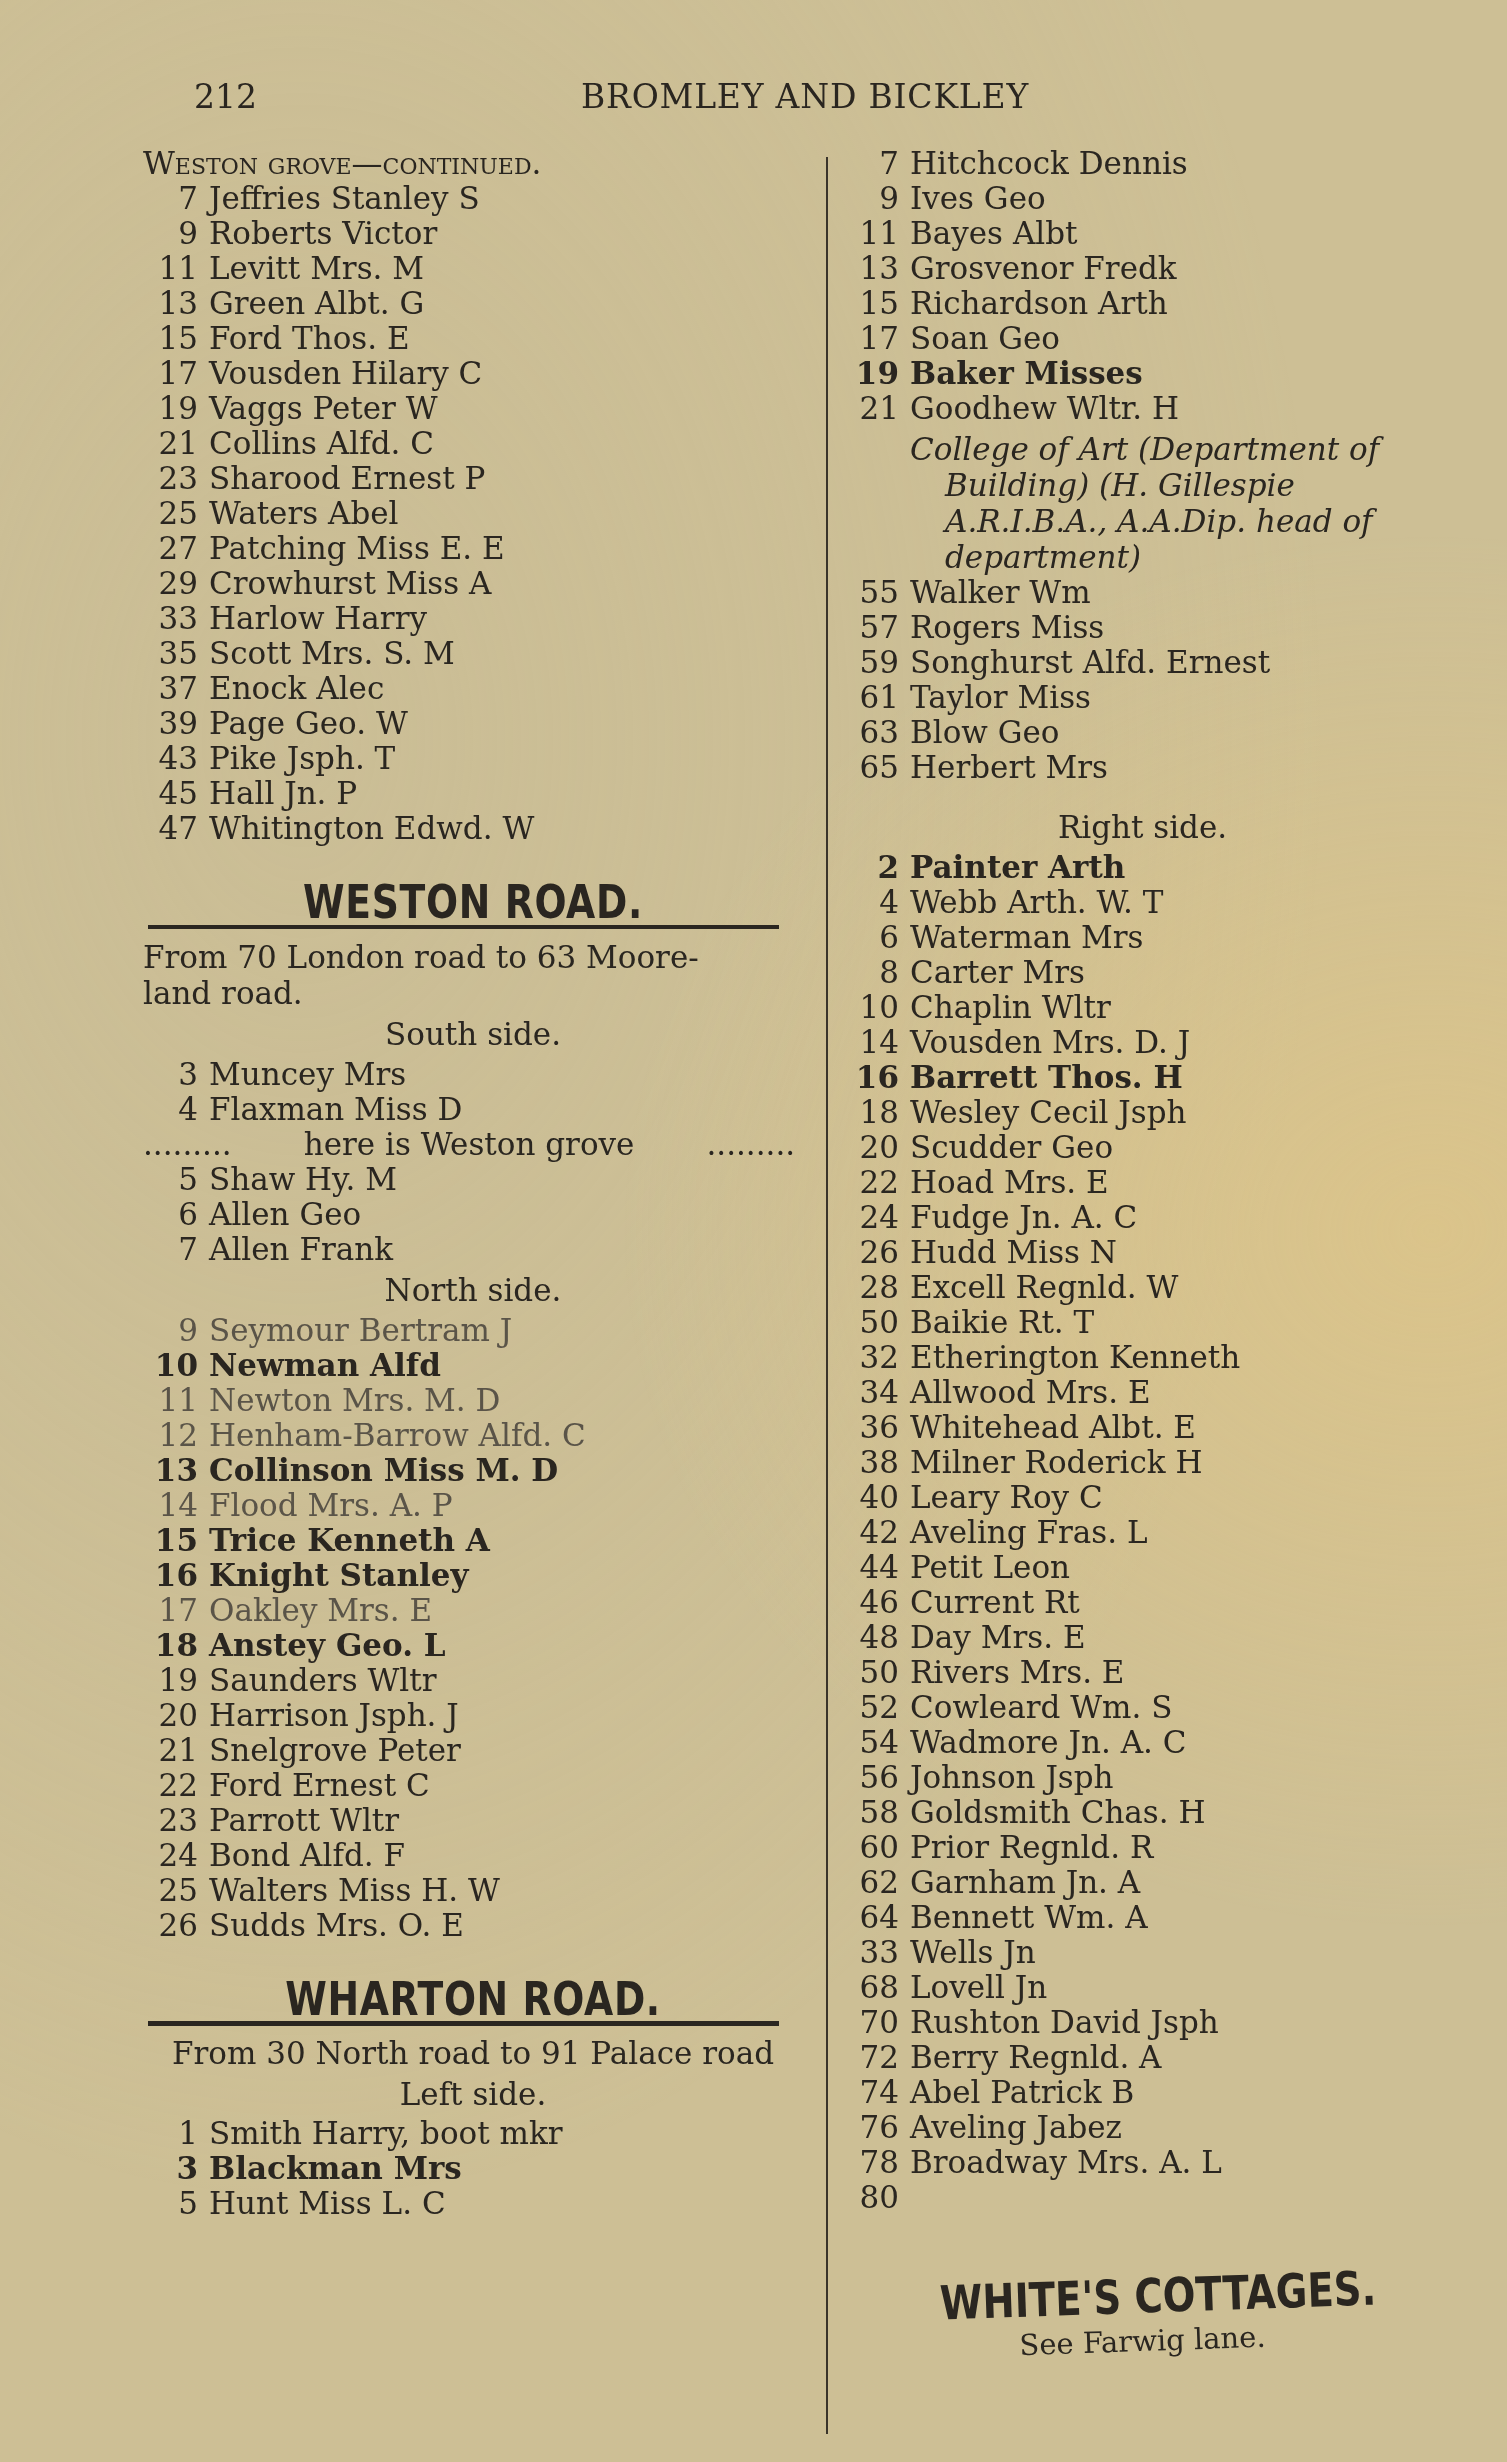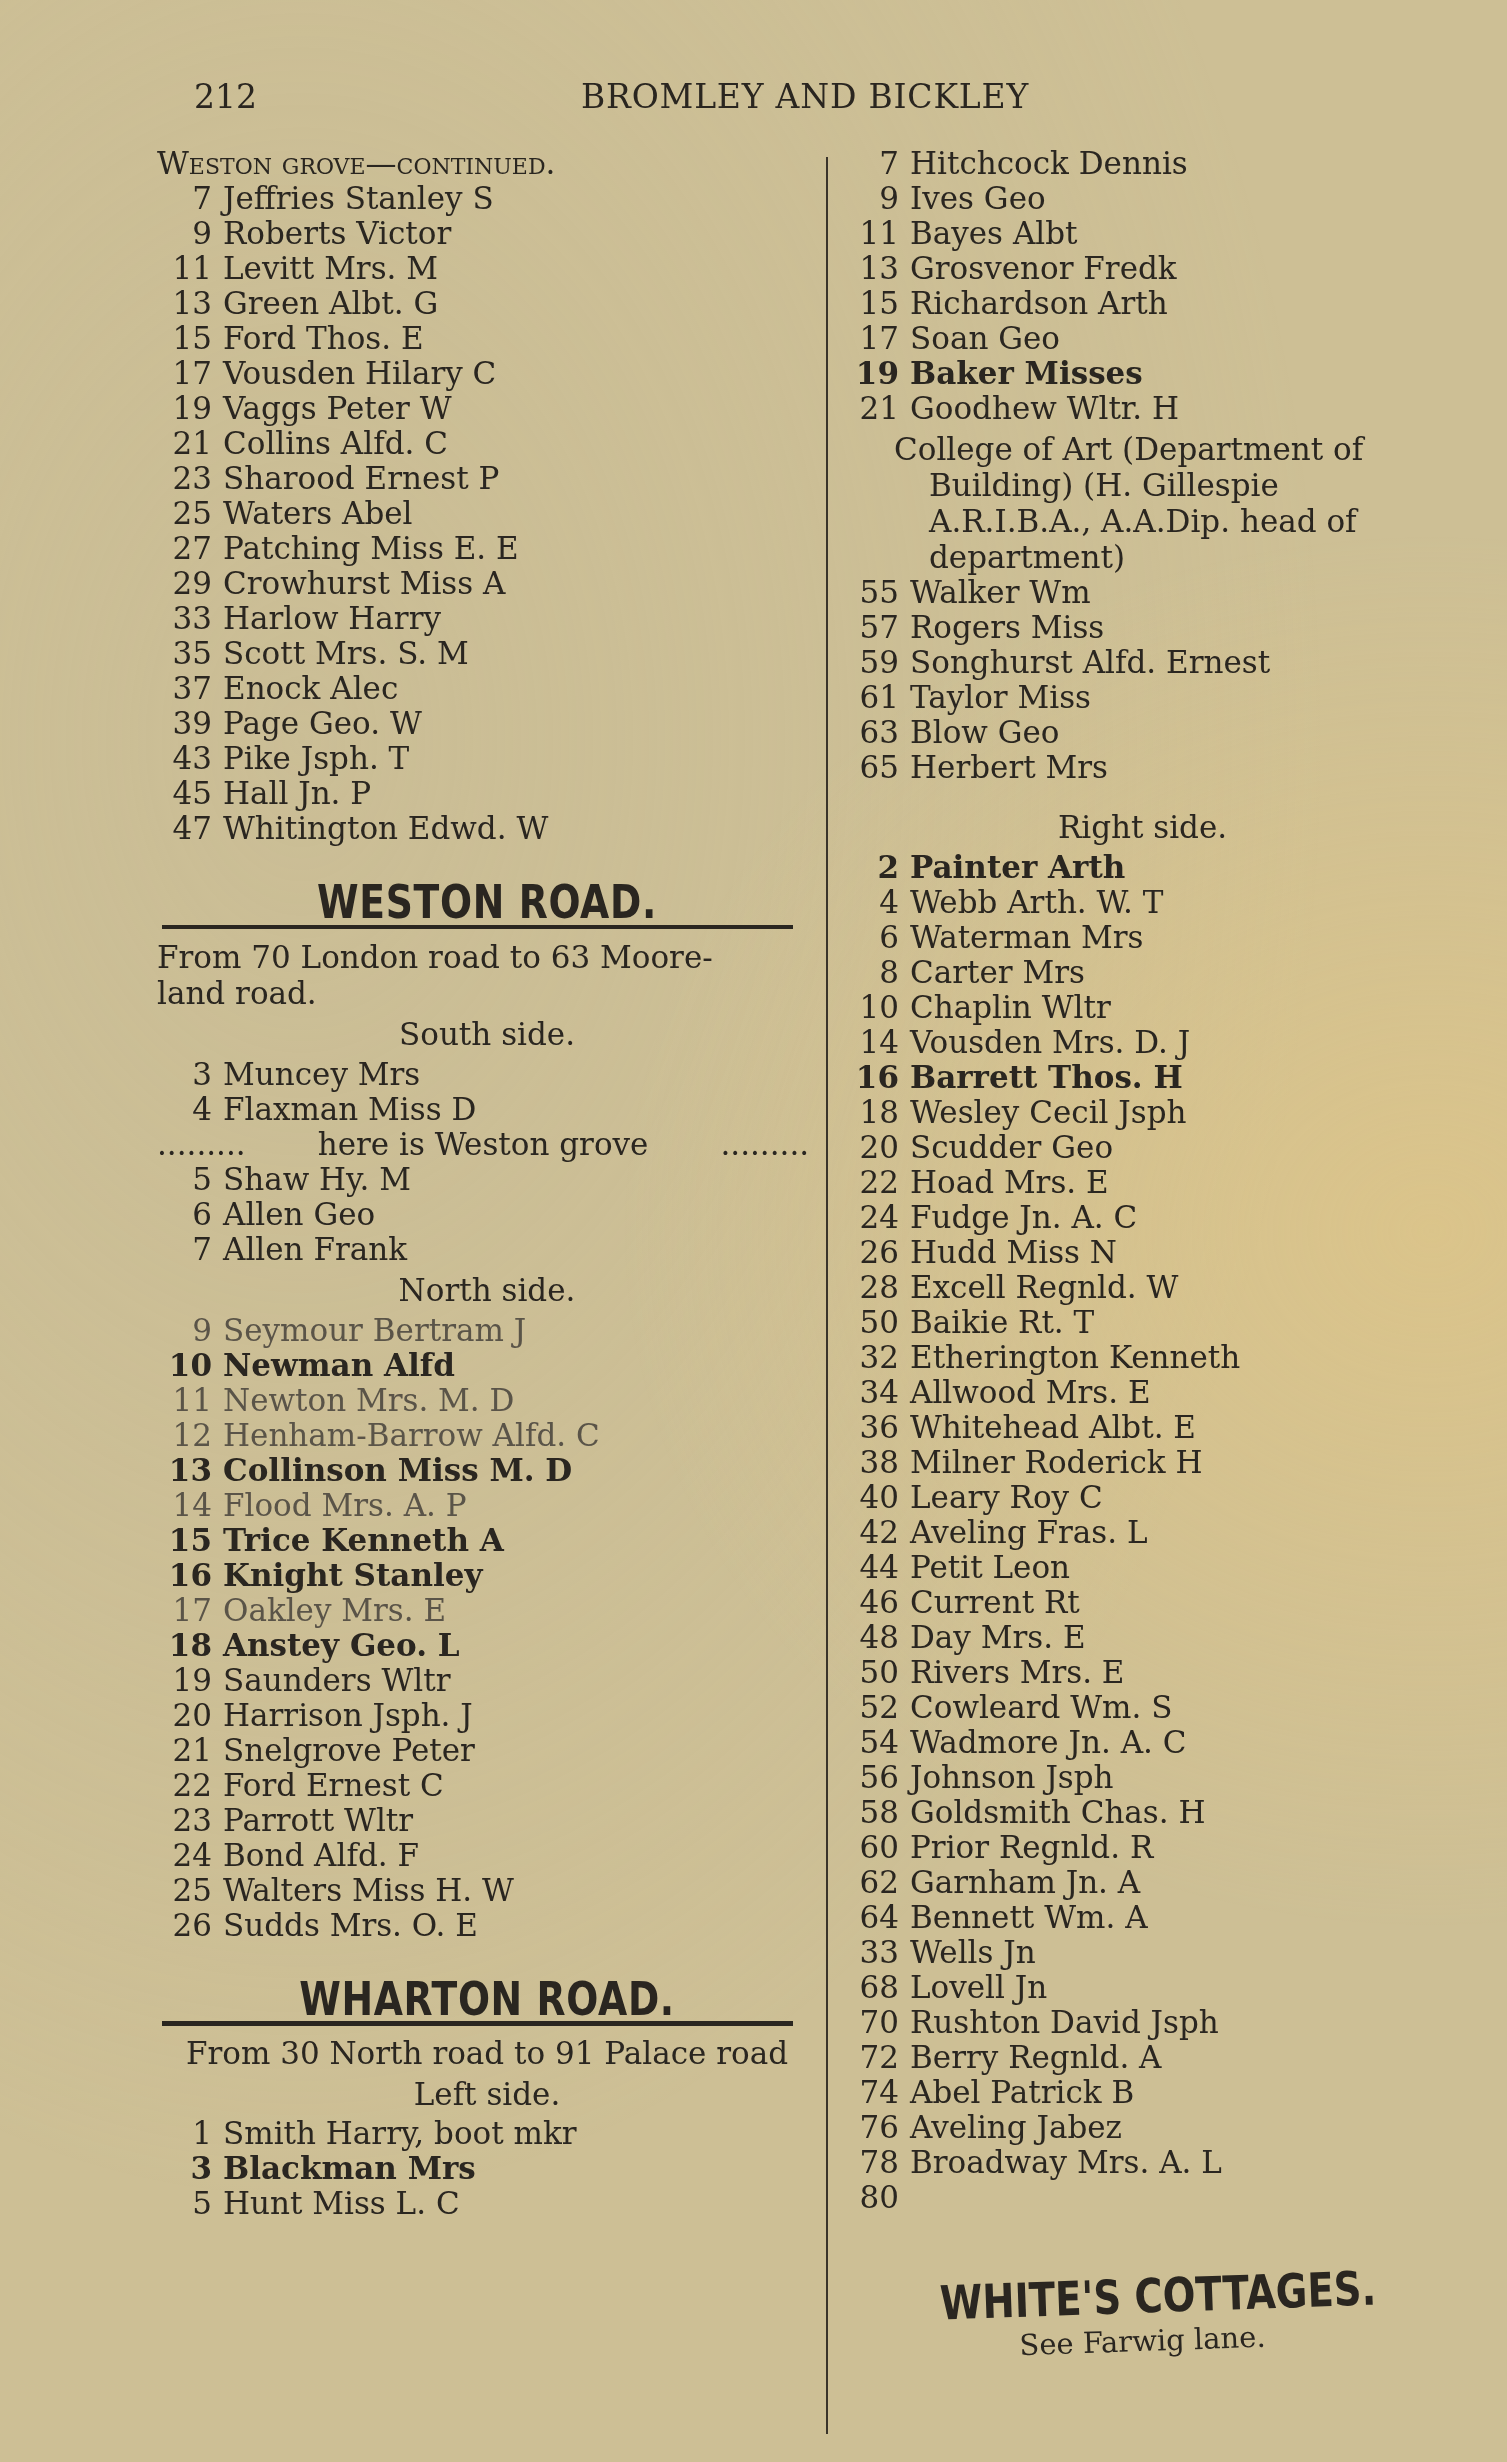--- a/index.html
+++ b/index.html
@@ -11,39 +11,39 @@
         radial-gradient(ellipse at 20% 30%, rgba(200,188,150,0.5) 0%, rgba(200,188,150,0) 60%);
       font-family: "DejaVu Serif", "Liberation Serif", serif;
       color: #2a2620;
       position: relative;
     }
     .page-header { position: absolute; top: 77px; left: 181px; right: 212px; height: 47px; }
     .page-number { position: absolute; left: 13px; top: 0; font-size: 33px; }
     .running-title { position: absolute; left: 400px; top: 0; font-size: 33px; letter-spacing: 0.8px; }
     .divider { position: absolute; left: 826px; top: 157px; width: 2.4px; height: 2277px; background: #3a342a; }
     .col { position: absolute; top: 146px; font-size: 31px; line-height: 35px; }
-    .col.left { left: 157px; width: 660px; }
+    .col.left { left: 143px; width: 660px; }
     .col.right { left: 844px; width: 597px; }
     .row { display: flex; white-space: nowrap; }
     .num { width: 55px; text-align: right; padding-right: 11px; flex: none; }
     .name { flex: none; }
     .bold { font-weight: bold; }
     .faded { color: #5a5448; }
     .continued-label { font-variant: small-caps; }
     .street-title {
       font-family: "DejaVu Sans", "Liberation Sans", sans-serif;
       font-weight: bold; font-size: 46px; text-align: center; letter-spacing: 0.8px;
       transform: scaleX(0.82);
     }
     .rule { height: 4.7px; background: #2a2620; margin: 4.7px 0 9.4px 4.7px; width: 631px; }
     .centered { text-align: center; }
     .description { line-height: 36px; }
     .side-heading { text-align: center; margin: 6.3px 0 4.7px 0; }
     .dotted-note { display: flex; justify-content: space-between; padding-right: 7.9px; }
-    .college-note { margin-left: 50px; text-align: justify; line-height: 36px; }
+    .college-note { margin-left: 66px; text-align: justify; line-height: 36px; font-style: italic; }
     .college-note .indent { padding-left: 35px; display: block; }
     .spacer-md { height: 39px; }
     .cottages-title {
       font-family: "DejaVu Sans", "Liberation Sans", sans-serif;
       font-weight: bold; font-size: 47px; transform: rotate(-2deg) scaleX(0.82);
       text-align: center; margin-left: 31px;
     }
     .cottages-note { text-align: center; transform: rotate(-2deg); margin-top: 11px; font-size: 29px; }
   </style>
 </head>

